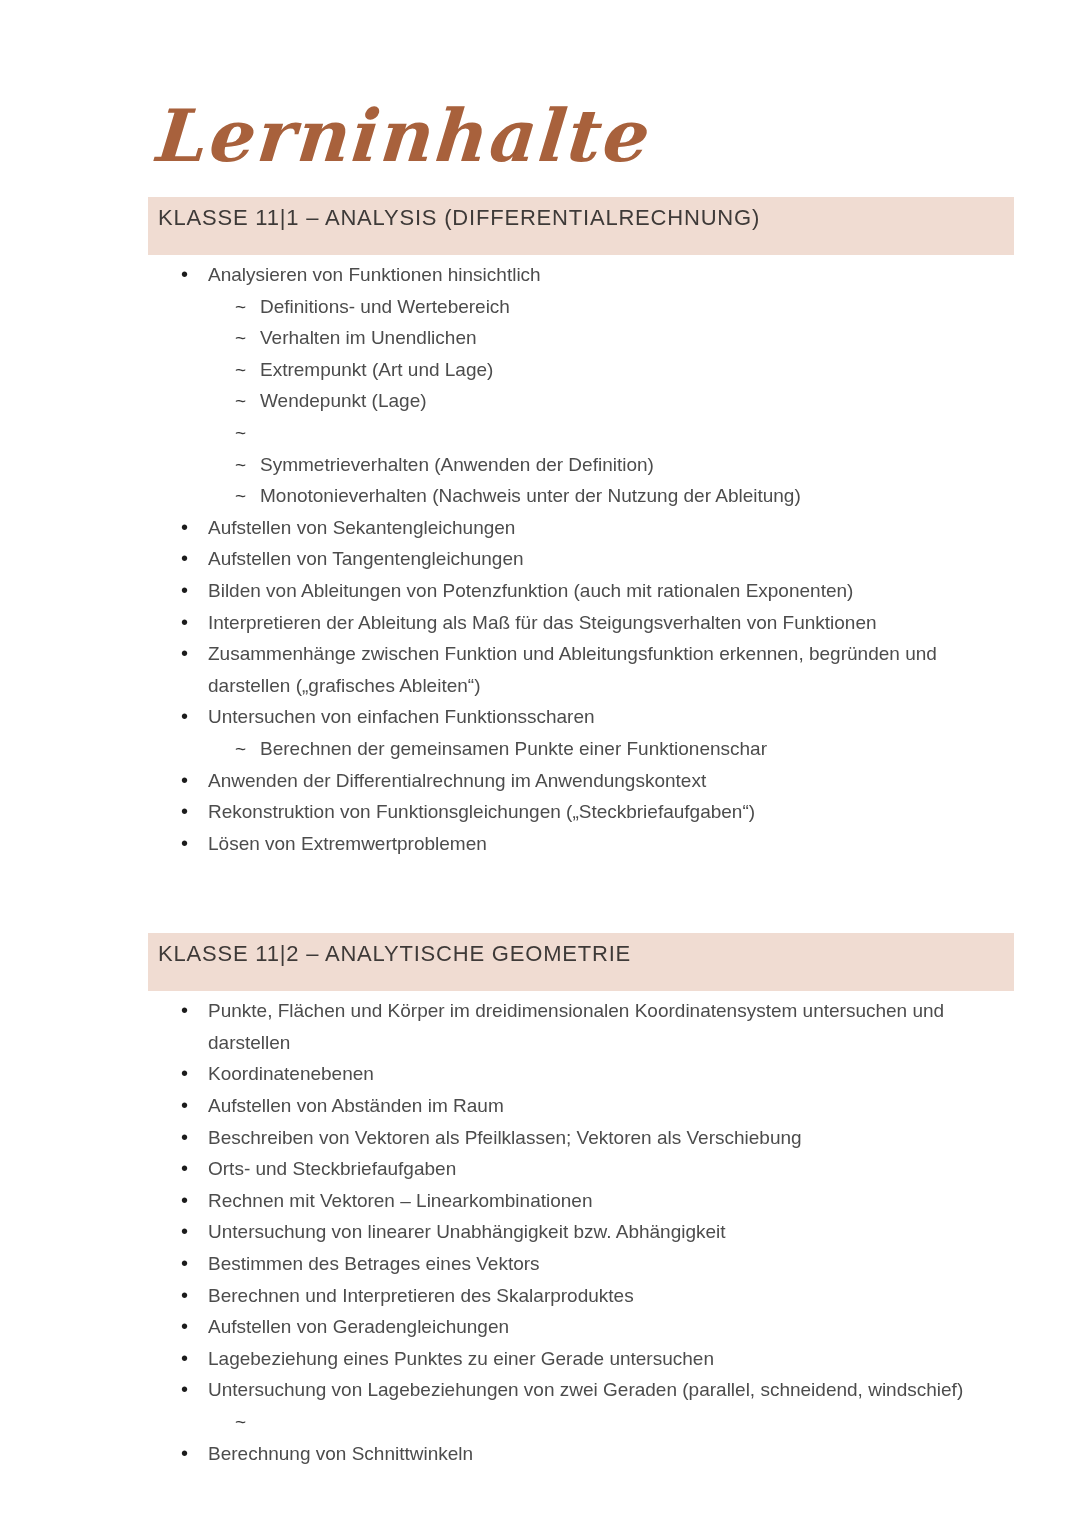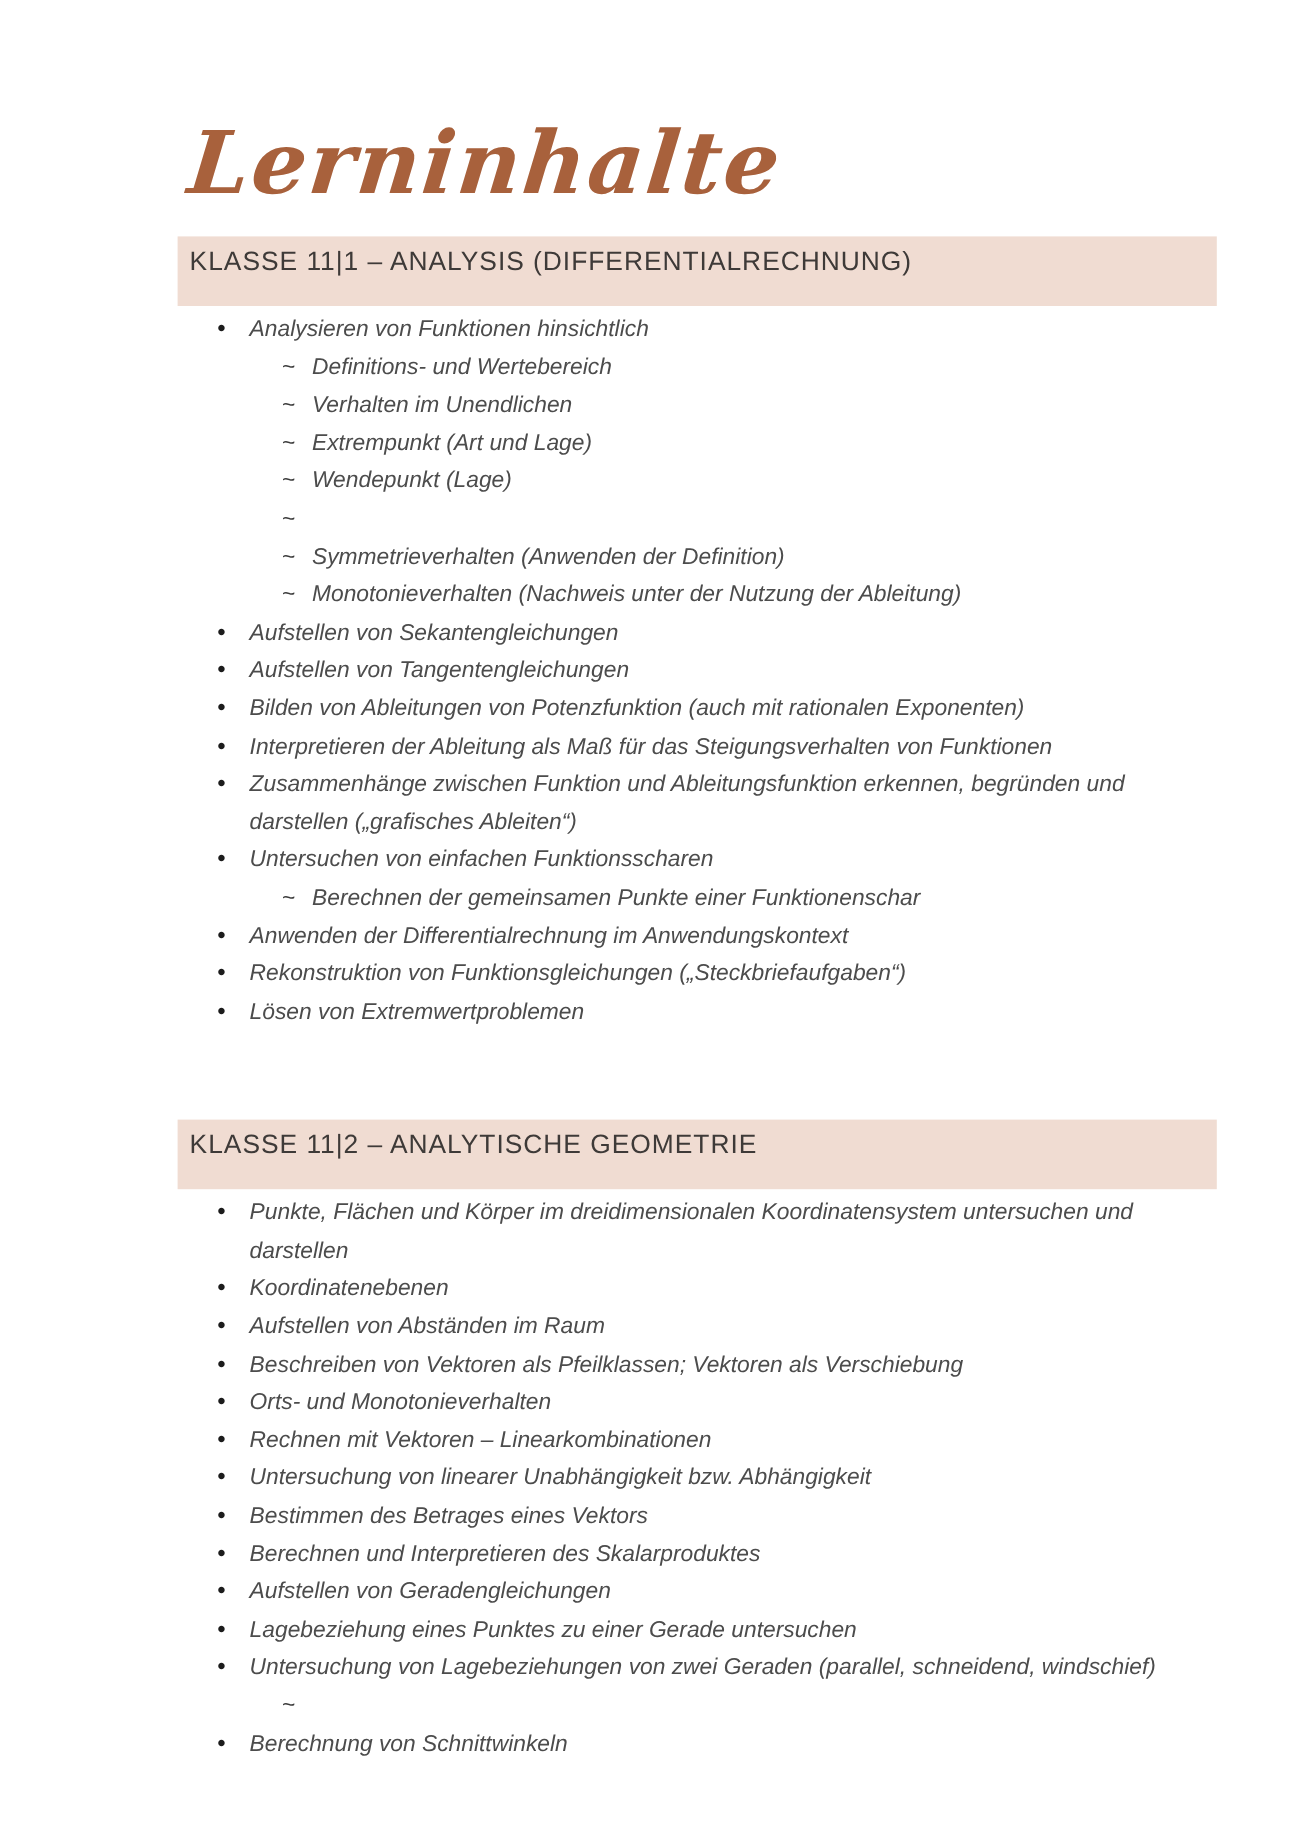--- a/index.html
+++ b/index.html
@@ -77,21 +77,20 @@
     font-size:20px;
   }
   .item.l2 > .marker{
     margin-left:87px;
     width:25px;
     color:#3A3A3A;
   }
   .item-text{
     flex:1 1 auto;
     min-width:0;
-    font-style:italic;
   }
 </style>
 </head>
 <body>
 
 <div class="page">
   <div class="content">
     <h1 class="page-title">Lerninhalte</h1>
     <div id="sections">
   <section class="section first-section">
@@ -210,21 +209,21 @@
     <span class="item-text">Aufstellen von Abständen im Raum</span>
   </li>
 
   <li class="item l1">
     <span class="marker">•</span>
     <span class="item-text">Beschreiben von Vektoren als Pfeilklassen; Vektoren als Verschiebung</span>
   </li>
 
   <li class="item l1">
     <span class="marker">•</span>
-    <span class="item-text">Orts- und Monotonieverhalten</span>
+    <span class="item-text">Orts- und Steckbriefaufgaben</span>
   </li>
 
   <li class="item l1">
     <span class="marker">•</span>
     <span class="item-text">Rechnen mit Vektoren – Linearkombinationen</span>
   </li>
 
   <li class="item l1">
     <span class="marker">•</span>
     <span class="item-text">Untersuchung von linearer Unabhängigkeit bzw. Abhängigkeit</span>

